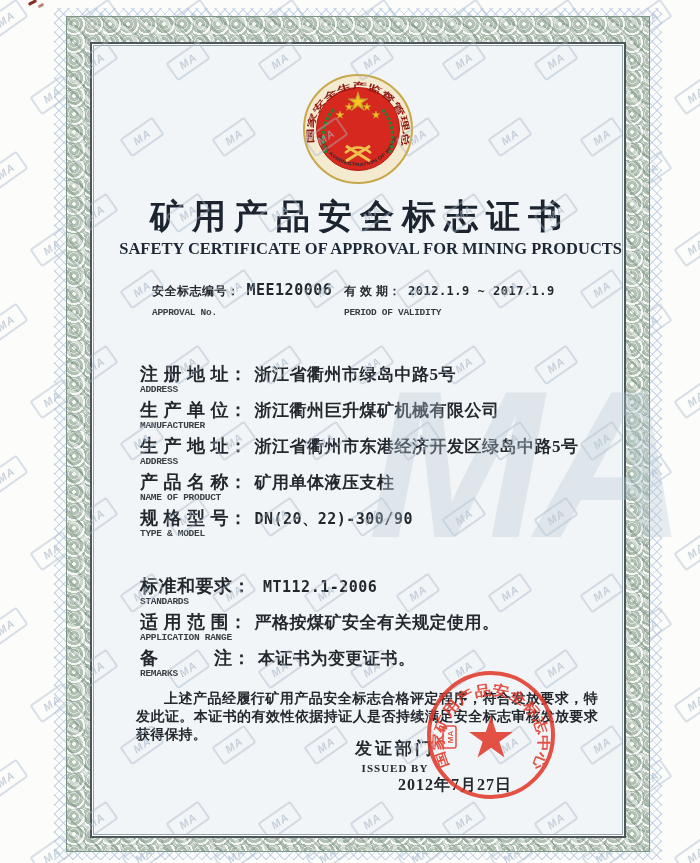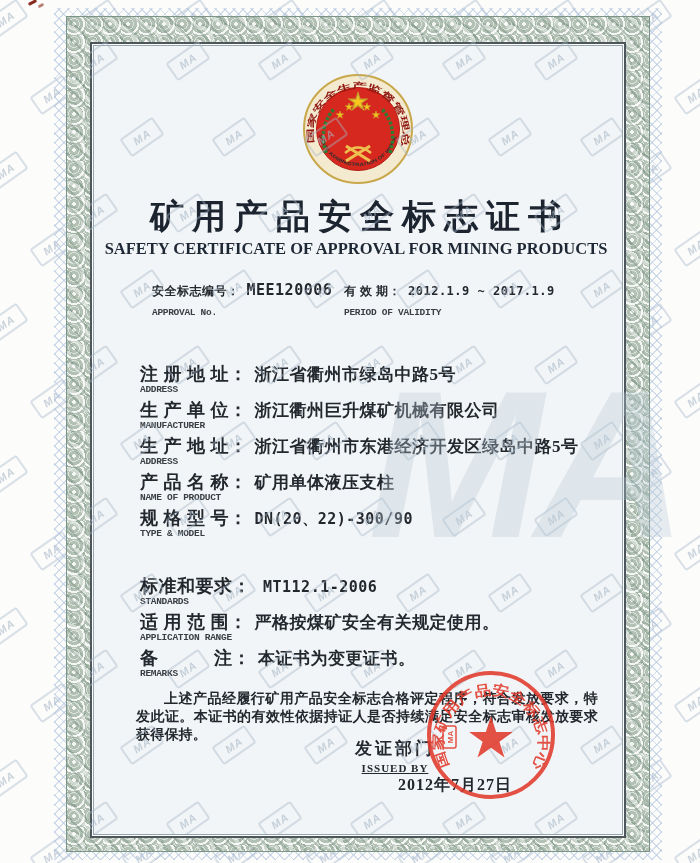--- a/index.html
+++ b/index.html
@@ -34,38 +34,38 @@
     box-shadow: inset 0 0 0 1px #ffffff, inset 0 0 0 2px #93a7ad;}
   .scan-mark{position:absolute;left:28px;top:1px;width:9px;height:3px;background:#8a2d20;
     transform:rotate(-28deg);border-radius:2px;z-index:9;}
   .scan-mark.m2{left:38px;top:4px;width:6px;opacity:.6;}
 
   
   .content{position:absolute;left:90px;top:42px;width:532px;height:792px;z-index:5;}
   .emblem{position:absolute;left:212px;top:31px;width:112px;height:112px;}
   .title{position:absolute;left:0;top:152px;width:532px;text-align:center;
     font-size:34px;font-weight:700;letter-spacing:8px;color:#1c2430;white-space:nowrap;text-indent:8px;}
-  .subtitle{position:absolute;left:0;top:197px;width:532px;text-align:center;
+  .subtitle{position:absolute;left:0;top:197px;width:532px;text-align:right;
     font-size:16.5px;font-weight:700;color:#1e2734;white-space:nowrap;}
 
   .row{position:absolute;left:50px;white-space:nowrap;color:#23282e;}
   .lbl{font-size:18px;font-weight:700;letter-spacing:.5px;}
   .val{font-size:17px;font-weight:700;margin-left:7px;letter-spacing:.5px;}
   .val.mono{font-family:"DejaVu Sans Mono","Liberation Mono",monospace;font-size:15px;letter-spacing:.5px;}
   .sub{position:absolute;left:0;top:22px;font-family:"Liberation Mono","DejaVu Sans Mono",monospace;
     font-size:9.5px;font-weight:700;color:#3a3f45;letter-spacing:-0.3px;}
   .row.small .lbl{font-size:12px;}
   .row.small .val{font-size:15px;}
   .row.small .sub{top:19px;margin-top:7px;}
 
   .paragraph{position:absolute;left:46px;top:648px;width:462px;font-size:14px;font-weight:700;
     color:#23282e;line-height:18px;text-indent:2em;letter-spacing:.2px;text-align:justify;}
   .issued{position:absolute;left:250px;top:695px;width:110px;text-align:center;color:#23282e;}
   .issued .cn{font-size:17px;font-weight:700;letter-spacing:3px;}
-  .issued .en{font-size:11px;font-weight:700;letter-spacing:1px;margin-top:2px;text-decoration:underline;}
+  .issued .en{font-size:11px;font-weight:700;letter-spacing:1px;margin-top:2px;}
   .date{position:absolute;left:308px;top:733px;font-size:16px;font-weight:700;color:#23282e;letter-spacing:1px;}
 
   .stamp{position:absolute;left:424px;top:668px;width:134px;height:134px;z-index:8;opacity:.88;}
 </style>
 </head>
 <body>
 
 <div class="page">
 
   <div class="wm-layer page-level">

